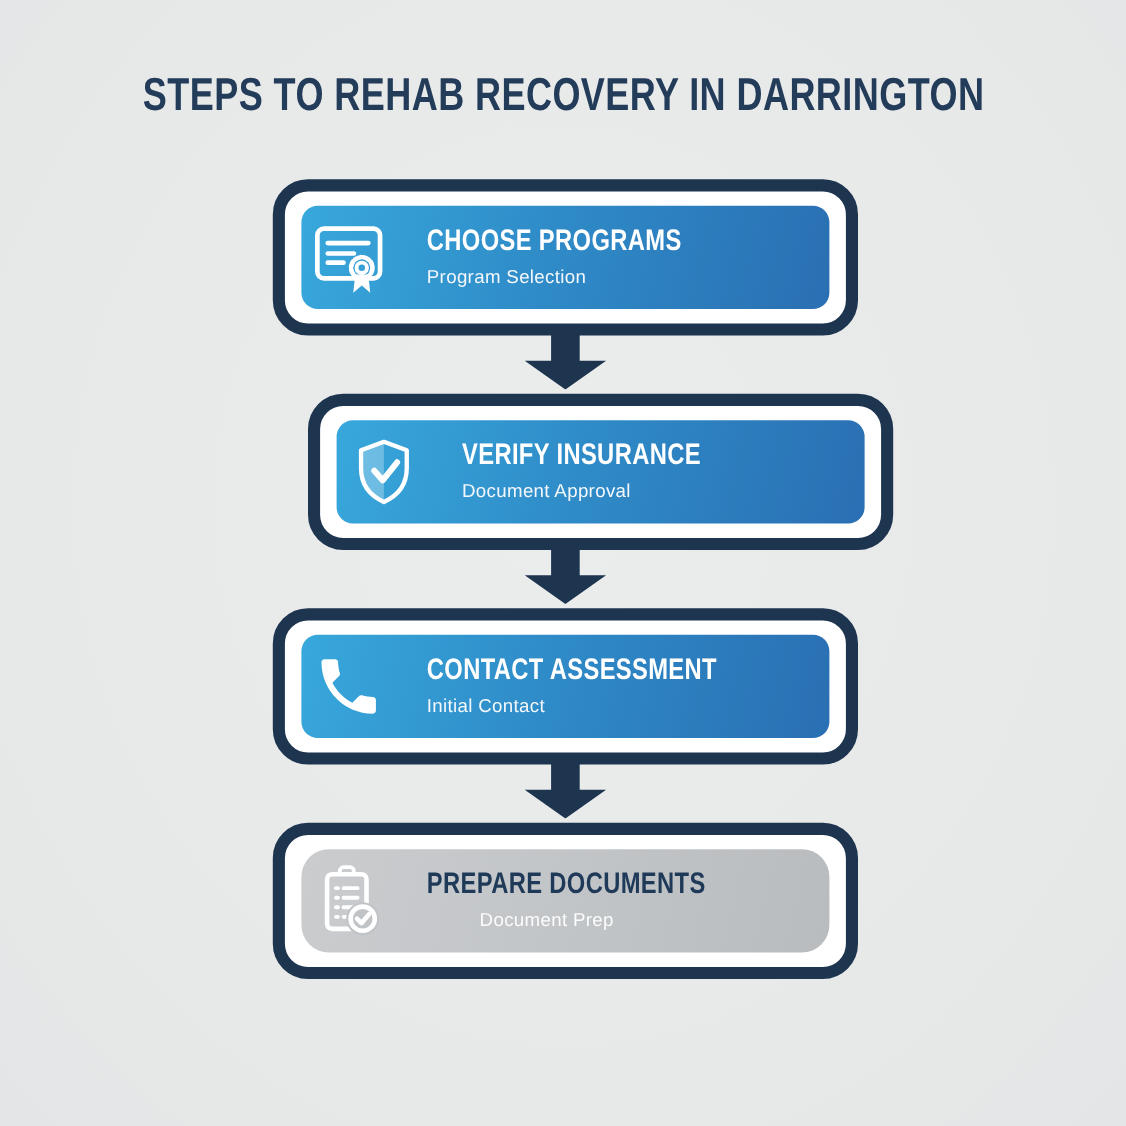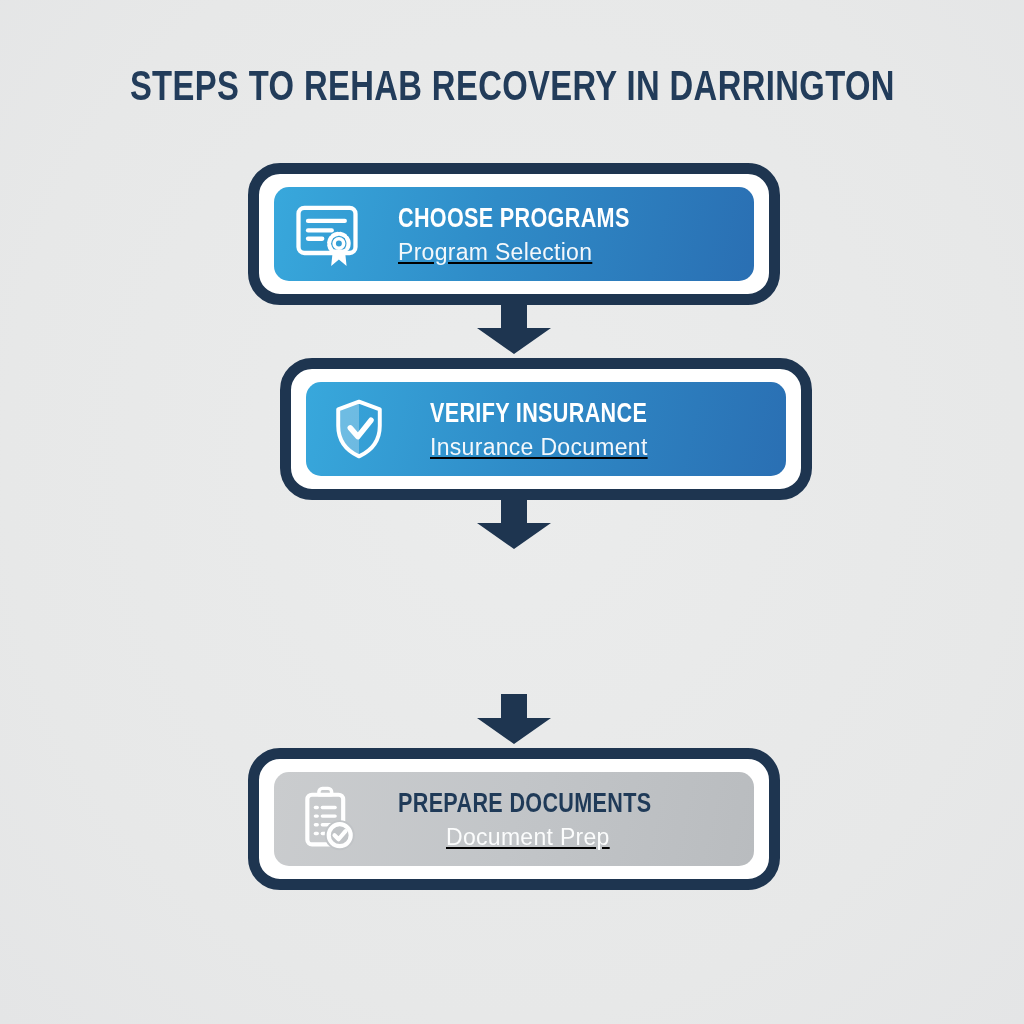--- a/index.html
+++ b/index.html
@@ -25,42 +25,42 @@
     position:absolute; left:248px; width:532px; height:142px;
     box-sizing:border-box;
     background:#ffffff;
     border:11px solid #1e3550;
     border-radius:32px;
     padding:13px 15px;
   }
   .step-inner {
     width:100%; height:100%; border-radius:15px;
     display:flex; align-items:center;
-    box-sizing:border-box; padding-left:10px;text-decoration:underline;
+    box-sizing:border-box; padding-left:0;
   }
   .step-inner.blue { background:linear-gradient(103deg, #38a8dc 0%, #2f8cc8 45%, #2a6fb3 100%); }
-  .step-inner.gray { background:linear-gradient(103deg, #caccce 0%, #c2c5c8 50%, #b9bcbf 100%); }
+  .step-inner.gray { background:linear-gradient(103deg, #caccce 0%, #c2c5c8 50%, #b9bcbf 100%);border-radius:25px; }
 
   .icon-wrap {
     width:86px; height:92px; flex:0 0 86px;
     display:flex; align-items:center; justify-content:center;
   }
   .icon-line { stroke:#ffffff; fill:none; stroke-width:3.6; stroke-linecap:round; stroke-linejoin:round; }
   .icon-solid { fill:#ffffff; stroke:none; }
   .icon-halffill { fill:#ffffff; opacity:0.28; stroke:none; }
   .badge-mask { fill:#c1c4c7; }
 
   .step-text { margin-left:28px; display:flex; flex-direction:column; justify-content:center; }
   .step-title {
     color:#ffffff; font-size:27px; font-weight:800; letter-spacing:0.4px;
     line-height:30px; white-space:nowrap;
   }
   .step-title .condense { display:inline-block; transform:scaleX(0.8); transform-origin:left center; }
   .step-sub {
-    color:#f4f8fb; font-size:23px; font-weight:400; line-height:26px; margin-top:6px;
+    color:#f4f8fb; font-size:17px; font-weight:400; line-height:26px; margin-top:6px;
     letter-spacing:0.3px; white-space:nowrap;
   }
   .step.variant-gray .step-title { color:#1f3a58; }
   .step.variant-gray .step-sub   { color:#fbfcfc;margin-left:48px; }
 
   .flow-arrow { position:absolute; left:474px; width:80px; height:50px; }
   .flow-arrow svg { display:block; }
   .arrow-shape { fill:#1e3550; }
 
   .pos-step-1 { top:163px; }
@@ -110,31 +110,44 @@
     <div class="step-inner blue">
       <div class="icon-wrap">
         <svg width="70" height="76" viewBox="0 0 64 64">
           <path class="icon-halffill" d="M32,7 L13,14 L13,29 C13,43 21,52 32,57 Z"></path>
           <path class="icon-line" d="M32,7 L51,14 L51,29 C51,43 43,52 32,57 C21,52 13,43 13,29 L13,14 Z"></path>
           <polyline class="icon-line" points="24,31 31,39 43,24" style="stroke-width:5;"></polyline>
         </svg>
       </div>
       <div class="step-text">
         <div class="step-title"><span class="condense">VERIFY INSURANCE</span></div>
-        <div class="step-sub">Insurance Document</div>
+        <div class="step-sub">Document Approval</div>
       </div>
     </div>
   </div>
 
   <div class="flow-arrow pos-arrow-2">
     <svg width="80" height="50" viewBox="0 0 80 50">
       <polygon class="arrow-shape" points="27,0 53,0 53,24 77,24 40,50 3,24 27,24"></polygon>
     </svg>
   </div>
 
+  <div class="step pos-step-3 variant-blue">
+    <div class="step-inner blue">
+      <div class="icon-wrap">
+        <svg width="66" height="66" viewBox="0 0 24 24">
+          <path class="icon-solid" d="M6.62 10.79c1.44 2.83 3.76 5.14 6.59 6.59l2.2-2.2c.27-.27.67-.36 1.02-.24 1.12.37 2.33.57 3.57.57.55 0 1 .45 1 1V20c0 .55-.45 1-1 1-9.39 0-17-7.61-17-17 0-.55.45-1 1-1h3.5c.55 0 1 .45 1 1 0 1.25.2 2.45.57 3.57.11.35.03.74-.25 1.02l-2.2 2.2z"></path>
+        </svg>
+      </div>
+      <div class="step-text">
+        <div class="step-title"><span class="condense">CONTACT ASSESSMENT</span></div>
+        <div class="step-sub">Initial Contact</div>
+      </div>
+    </div>
+  </div>
 
   <div class="flow-arrow pos-arrow-3">
     <svg width="80" height="50" viewBox="0 0 80 50">
       <polygon class="arrow-shape" points="27,0 53,0 53,24 77,24 40,50 3,24 27,24"></polygon>
     </svg>
   </div>
 
   <div class="step pos-step-4 variant-gray">
     <div class="step-inner gray">
       <div class="icon-wrap">

